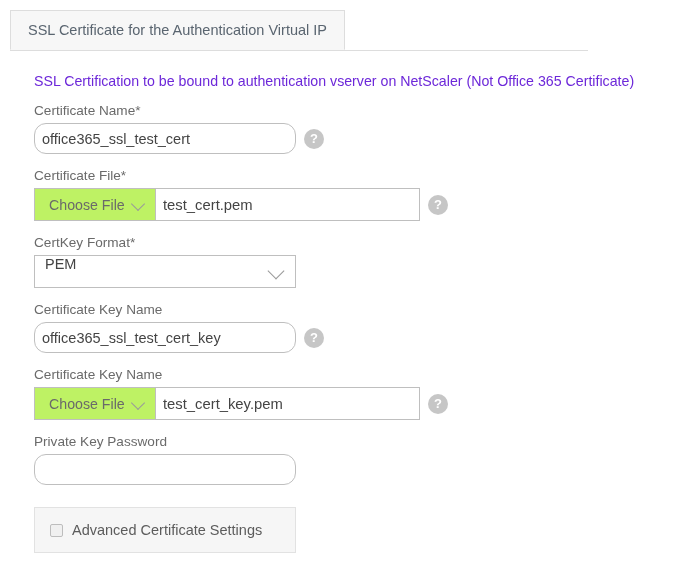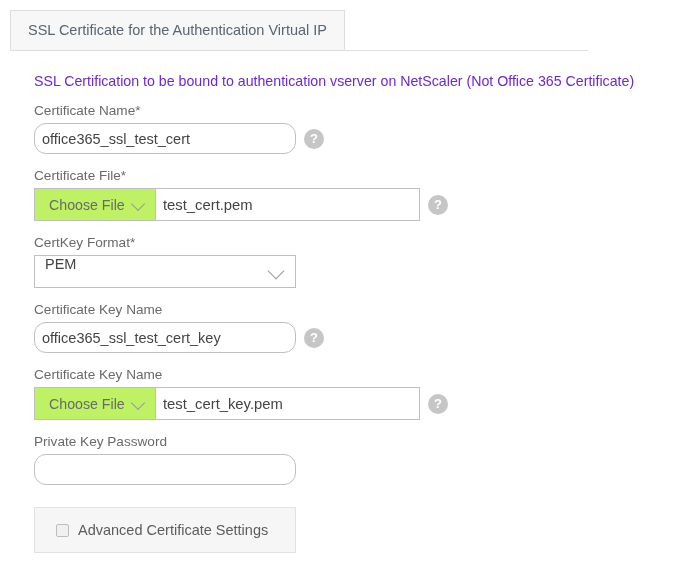--- a/index.html
+++ b/index.html
@@ -190,21 +190,21 @@
   
   .adv-panel {
     box-sizing: border-box;
     margin: 22px 0 0 34px;
     width: 262px;
     height: 46px;
     background: #f6f6f6;
     border: 1px solid #e2e2e2;
     display: flex;
     align-items: center;
-    padding-left: 21px;
+    padding-left: 15px;
   }
   .adv-checkbox {
     width: 13px;
     height: 13px;
     box-sizing: border-box;
     border: 1px solid #bdbdbd;
     background: #f0f0f0;
     border-radius: 2px;
     margin-right: 9px;
     flex: 0 0 auto;

